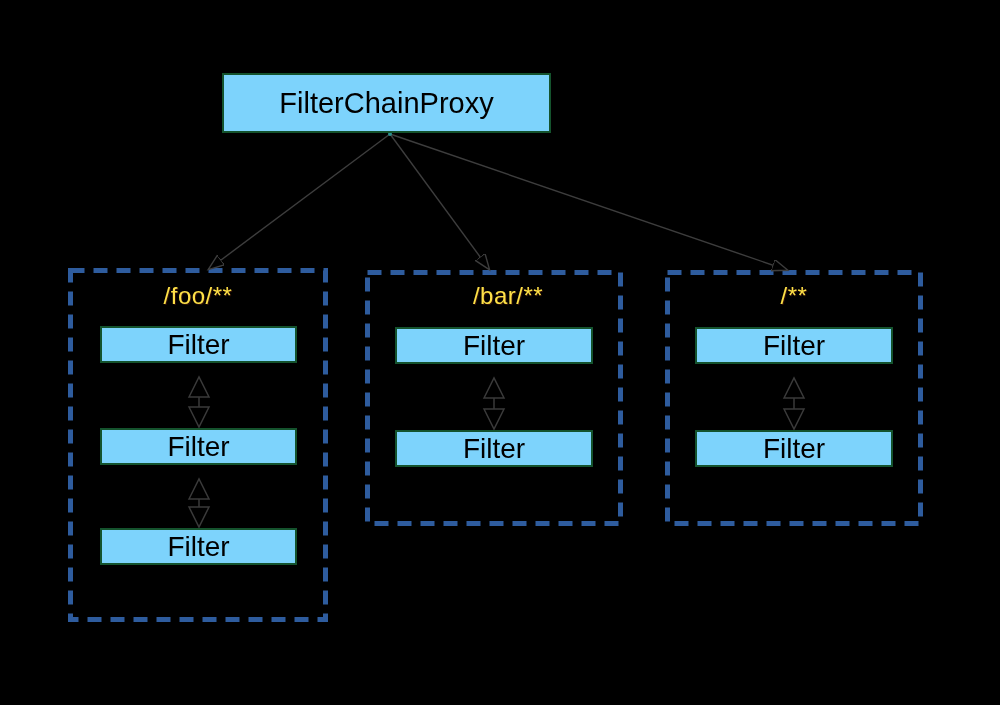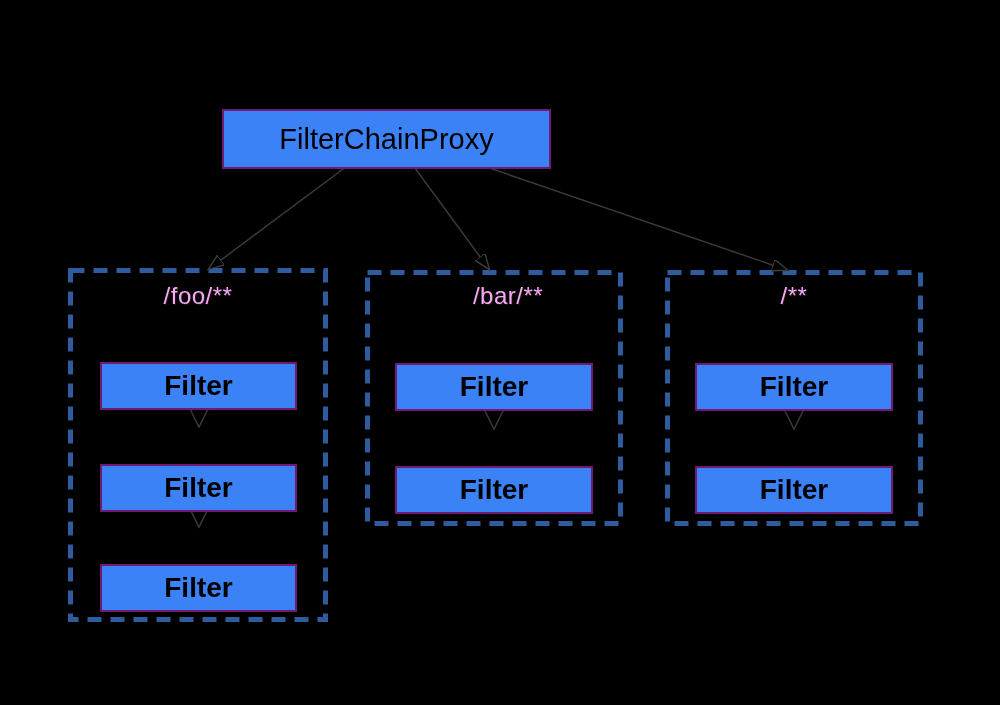--- a/index.html
+++ b/index.html
@@ -18,50 +18,48 @@
   .overlay {
     position: absolute;
     left: 0;
     top: 0;
     width: 1000px;
     height: 705px;
     pointer-events: none;
   }
   .node {
     position: absolute;
-    background: #3b82f6;
-    border: 2px solid #701a75;
+    background: #7dd3fc;
+    border: 2px solid #14532d;
     box-sizing: border-box;
     display: flex;
     align-items: center;
     justify-content: center;
     color: #000;
-    margin-top: 36px;
   }
   .proxy-node {
     left: 222px;
     top: 73px;
     width: 329px;
     height: 60px;
     font-size: 29px;
   }
   .filter-node {
-    height: 48px;
+    height: 37px;
     font-size: 28px;
-    font-weight: bold;
   }
   .chain1-f { left: 100px; width: 197px; }
   .chain2-f { left: 395px; width: 198px; }
   .chain3-f { left: 695px; width: 198px; }
   .pattern-label {
     position: absolute;
     top: 282px;
     text-align: center;
     font-size: 24px;
-    color: #f0abfc;
+    color: #fde047;
     text-shadow: 1px 1px 0 #2e0f06;
     letter-spacing: 0.5px;
   }
   .pat1 { left: 68px;  width: 260px; }
   .pat2 { left: 379px; width: 258px; }
   .pat3 { left: 665px; width: 258px; }
 </style>
 </head>
 <body>
 

